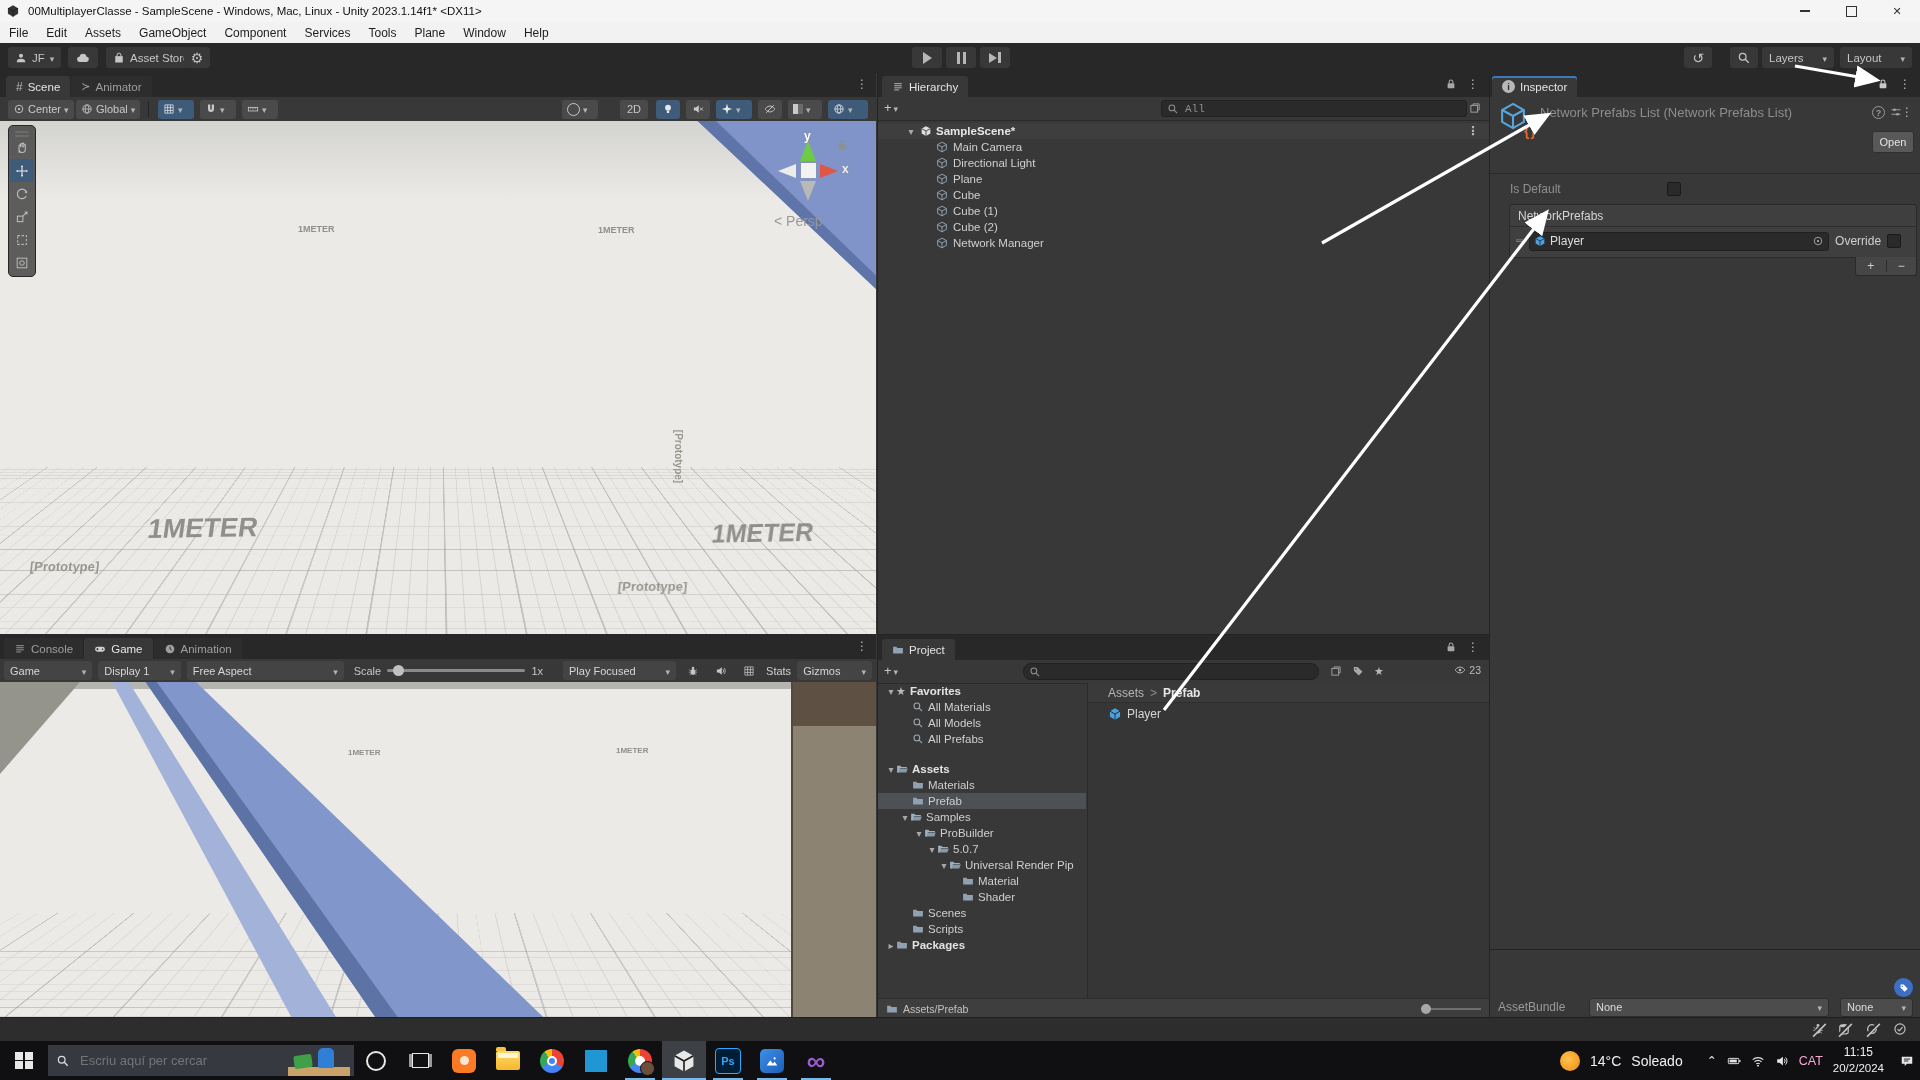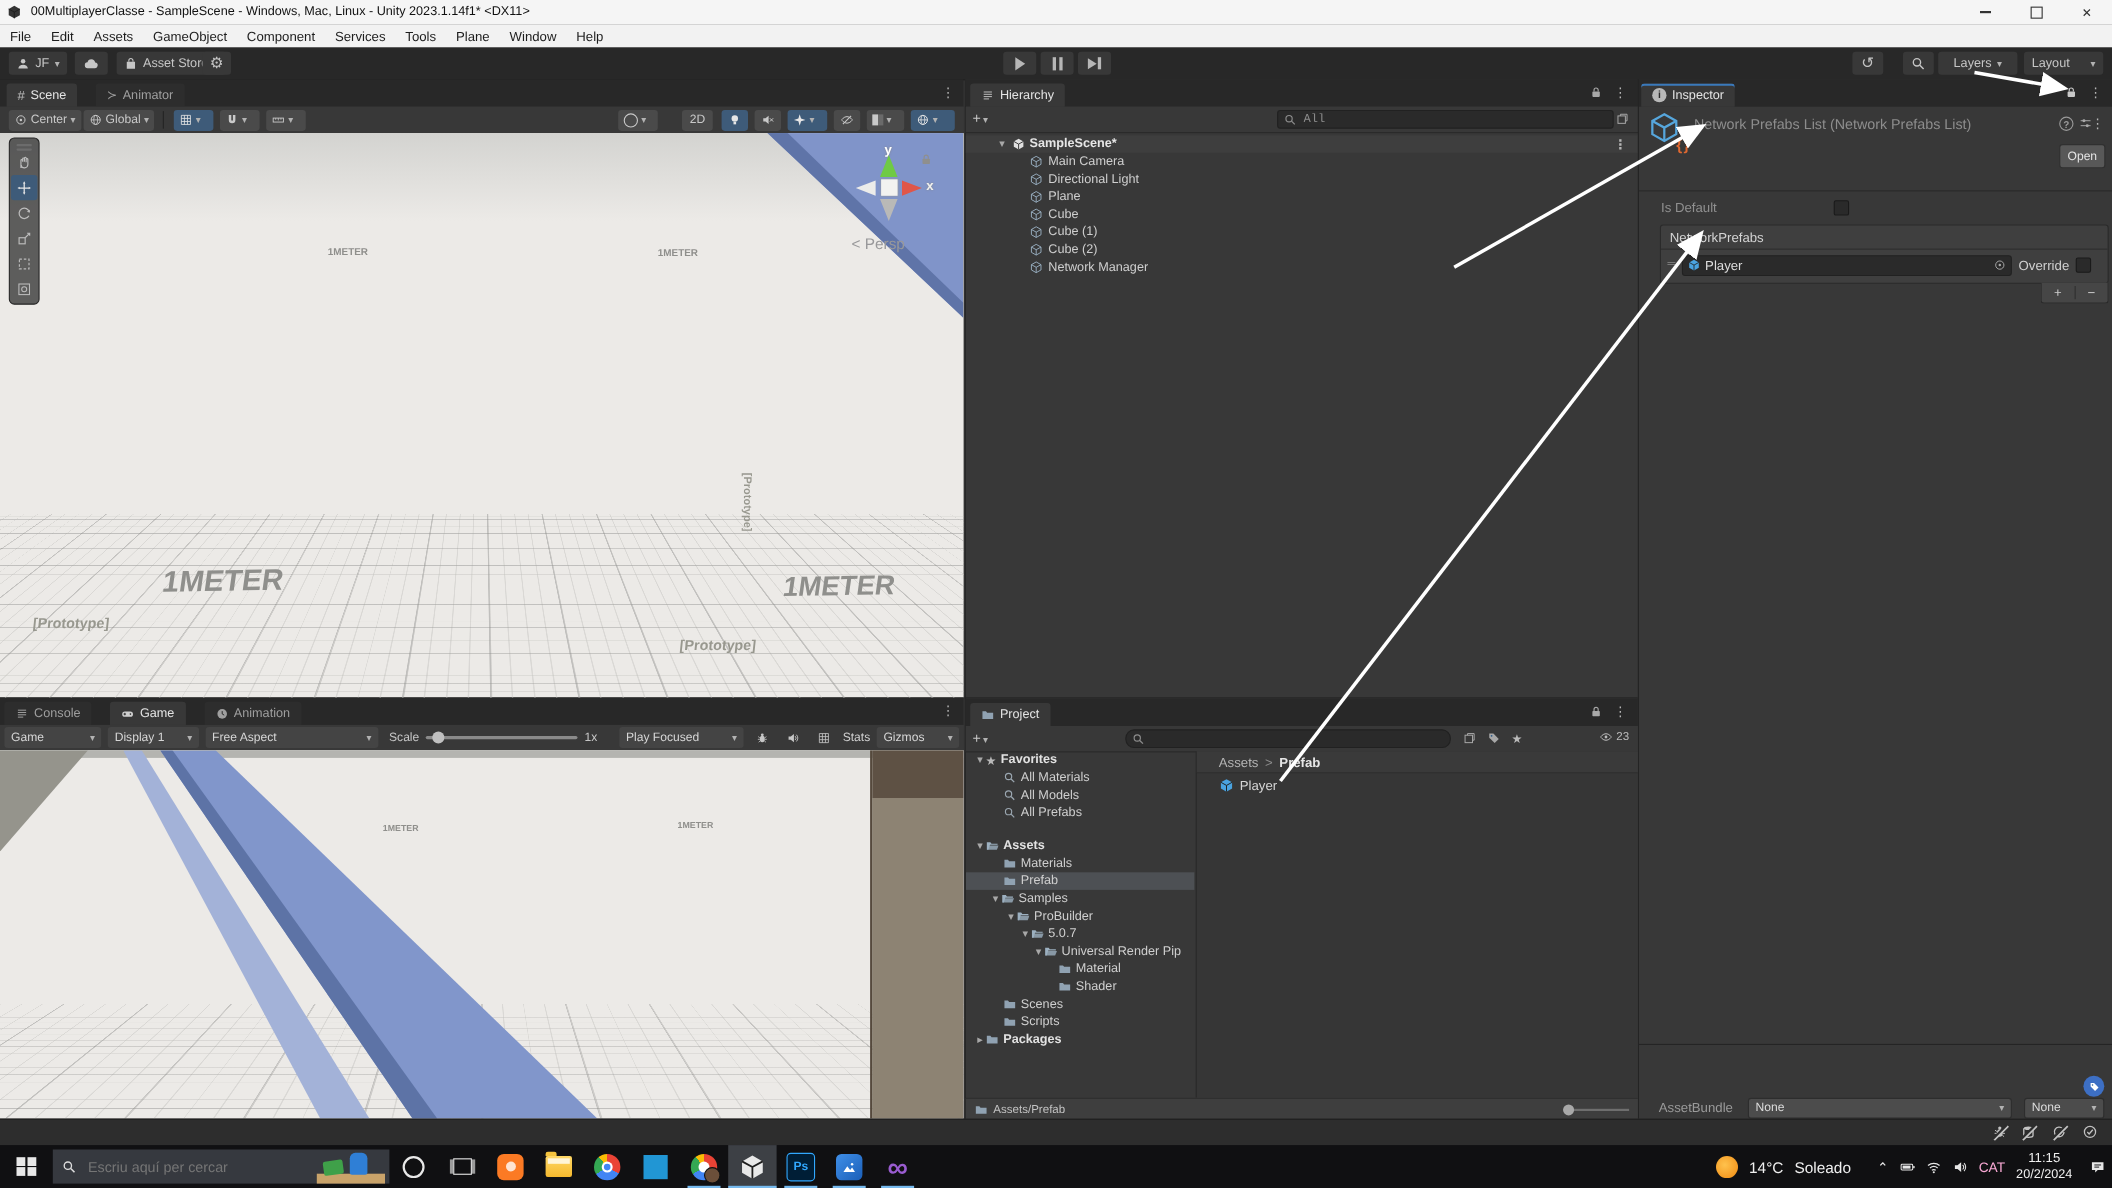--- a/index.html
+++ b/index.html
@@ -29,21 +29,21 @@
   .car::after{content:"\25BE";font-size:9px;color:#b2b2b2;line-height:1;}
   .playglyph{width:0;height:0;border-left:9px solid #b6b6b6;border-top:6px solid transparent;border-bottom:6px solid transparent;}
   .pauseglyph{display:flex;gap:3px;} .pauseglyph i{width:3px;height:12px;background:#b6b6b6;}
   .stepglyph{display:flex;align-items:center;gap:1px;}
   .stepglyph b{width:0;height:0;border-left:8px solid #b6b6b6;border-top:5px solid transparent;border-bottom:5px solid transparent;}
   .stepglyph i{width:2.5px;height:11px;background:#b6b6b6;}
   .histglyph::after{content:"\21BA";font-size:14px;color:#c2c2c2;}
   .gearglyph::after{content:"\2699";font-size:14px;color:#c2c2c2;}
 
   
-  .tabbar{background:#282828;display:flex;align-items:flex-end;height:25px;position:relative;gap:16px;}
+  .tabbar{background:#282828;display:flex;align-items:flex-end;height:25px;position:relative;}
   .tab{height:21px;display:flex;align-items:center;gap:5px;padding:0 10px;font-size:11.5px;color:#9f9f9f;background:#2d2d2d;margin-right:1px;border-radius:3px 3px 0 0;}
   .tab.active{background:#383838;color:#e4e4e4;}
   .tab.focused{box-shadow:inset 0 2px 0 #3a79bb;}
   .kebab{color:#b5b5b5;} .kebab::after{content:"\22EE";font-size:12px;}
   .panelrow{background:#383838;border-bottom:1px solid #2a2a2a;position:relative;}
   .srchfield{position:absolute;background:#2a2a2a;border:1px solid #212121;border-radius:3px;display:flex;align-items:center;gap:4px;padding:0 5px;box-sizing:border-box;}
   .srchfield input{background:transparent;border:none;outline:none;color:#cfcfcf;font-size:11px;width:100%;font-family:Liberation Mono, monospace;}
   .srchfield input::placeholder{color:#8d8d8d;}
   .plus{color:#c8c8c8;font-size:13px;}
   .hash::after{content:"#";color:#b8b8b8;font-size:12px;}
@@ -345,21 +345,21 @@
         </span>
     </div>
     <div class="tbtn" style="left:1684px;width:28px;justify-content:center">
       <span class="histglyph"></span>
     </div>
     <div class="tbtn" style="left:1730px;width:28px;justify-content:center">
       <svg class="ic">
           <use href="#s-search"></use>
         </svg>
     </div>
-    <div class="tbtn" style="left:1762px;width:72px;justify-content:center">
+    <div class="tbtn" style="left:1762px;width:72px;justify-content:space-between">
       <span>Layers</span>
         <span class="car"></span>
     </div>
     <div class="tbtn" style="left:1840px;width:72px;justify-content:space-between">
       <span>Layout</span>
         <span class="car"></span>
     </div>
   </div>
 
   <div class="abs" style="left:0;top:72px;width:876px;height:562px">
@@ -906,21 +906,21 @@
       <div style="flex:1;text-align:center;color:#cfcfcf">−</div>
     </div>
 
     <div class="abs" style="left:0;top:877px;width:431px;height:68px;border-top:1px solid #242424">
       <div class="abs" style="right:8px;top:28px;width:19px;height:19px;border-radius:50%;background:#3d6fc4;display:flex;align-items:center;justify-content:center">
         <svg style="width:10px;height:10px;color:#fff">
             <use href="#s-tag"></use>
           </svg>
       </div>
       <div class="flex" style="position:absolute;left:0;top:50px;width:431px">
-        <span style="margin-left:18px;color:#9a9a9a">AssetBundle</span>
+        <span style="margin-left:8px;color:#9a9a9a">AssetBundle</span>
         <div class="dd" style="position:absolute;left:99px;width:240px">
           <span>None</span>
             <span class="car"></span>
         </div>
         <div class="dd" style="position:absolute;left:350px;width:73px">
           <span>None</span>
             <span class="car"></span>
         </div>
       </div>
     </div>

